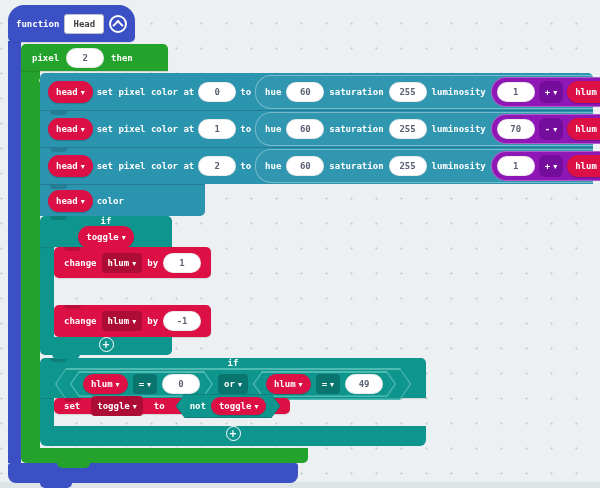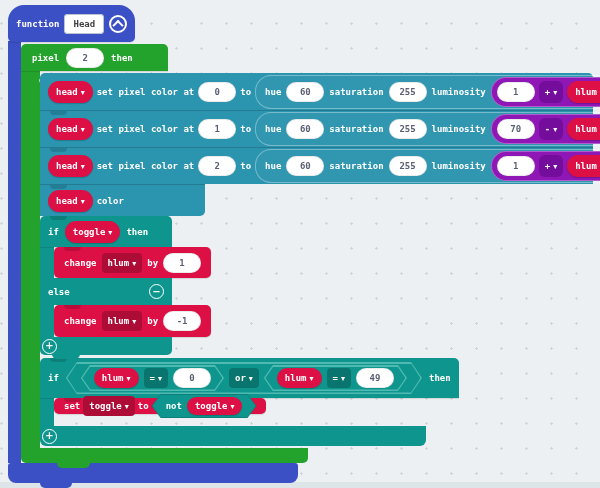--- a/index.html
+++ b/index.html
@@ -10,21 +10,21 @@
     background-size:25px 25px;background-position:14px 11px;
     font-family:"DejaVu Sans Mono", monospace;
   }
   .blk{
     position:absolute;box-sizing:border-box;display:flex;align-items:center;
     column-gap:4px;padding:0 8px;color:#fff;
     font-weight:bold;font-size:9px;letter-spacing:0;white-space:nowrap;
   }
   .bare{position:absolute;box-sizing:border-box;}
   .neo{background:#2b94af;}
-  .logic{background:#0e968e;}
+  .logic{background:#0e968e;flex-direction:column;}
   .redblk{background:#dc1045;}
   .greenblk{background:#24a32c;}
   .blueblk{background:#3b50c4;}
   .seam{border-top:1px solid rgba(0,0,0,.17);}
   .notch::before{
     content:"";position:absolute;top:0;left:10px;width:17px;height:4px;
     background:rgba(0,0,0,.15);border-radius:0 0 4px 4px;
   }
   .lbl{display:inline-block;}
   .pill{
@@ -212,24 +212,20 @@
     <span class="lbl">then</span>
   </div>
   <div class="blk redblk shadowed notch" style="left:54px;top:247px;height:31px;border-radius:5px;column-gap:5px;padding:0 10px;">
     <span class="lbl">change</span>
     <span class="inset ired">
       <span>hlum</span>
       <span class="caret">▾</span>
     </span>
     <span class="lbl">by</span>
     <span class="oval">1</span>
-  </div>
-  <div class="blk logic" style="left:40px;top:278px;width:132px;height:27px;column-gap:6px;">
-    <span class="lbl">else</span>
-    <span class="circbtn" style="margin-left:auto;">−</span>
   </div>
   <div class="blk redblk shadowed notch" style="left:54px;top:305px;height:32px;border-radius:5px;column-gap:5px;padding:0 10px;">
     <span class="lbl">change</span>
     <span class="inset ired">
       <span>hlum</span>
       <span class="caret">▾</span>
     </span>
     <span class="lbl">by</span>
     <span class="oval">-1</span>
   </div>
@@ -277,21 +273,21 @@
               <span class="caret">▾</span>
             </span>
             <span class="oval">49</span>
           </span>
         </span>
       </span>
     </span>
     <span class="lbl">then</span>
   </div>
 
-  <div class="blk redblk shadowed notch" style="left:54px;top:398px;height:16px;border-radius:5px;column-gap:3px;padding:0 10px;">
+  <div class="blk redblk shadowed notch" style="left:54px;top:398px;height:16px;border-radius:5px;column-gap:11px;padding:0 10px;">
     <span class="lbl">set</span>
     <span class="inset ired">
       <span>toggle</span>
       <span class="caret">▾</span>
     </span>
     <span class="lbl">to</span>
     <span class="hexwrap" style="height:24px;">
       <span class="hexborder" style="background:#0b7f79;clip-path:polygon(9px 0,calc(100% - 9px) 0,100% 50%,calc(100% - 9px) 100%,9px 100%,0 50%);"></span>
       <span class="hexfill" style="inset:1px;clip-path:polygon(8px 0,calc(100% - 8px) 0,100% 50%,calc(100% - 8px) 100%,8px 100%,0 50%);"></span>
       <span class="hexcontent" style="gap:5px;padding:0 14px;">

